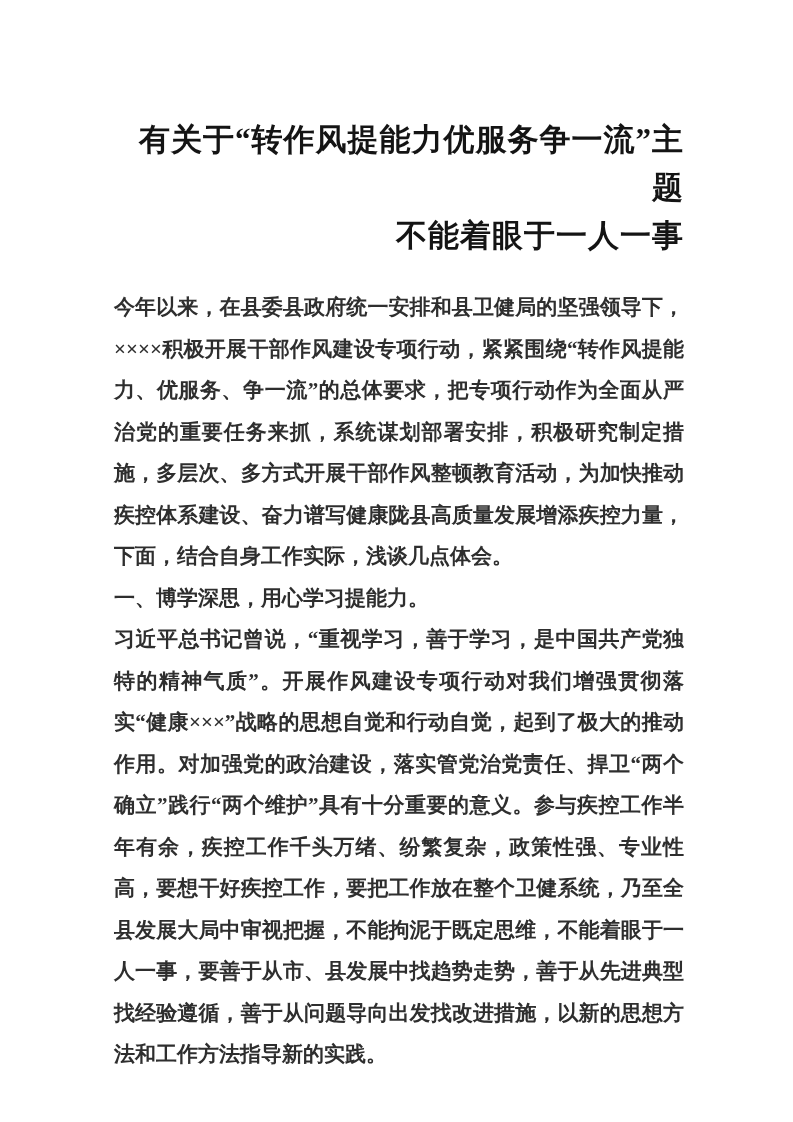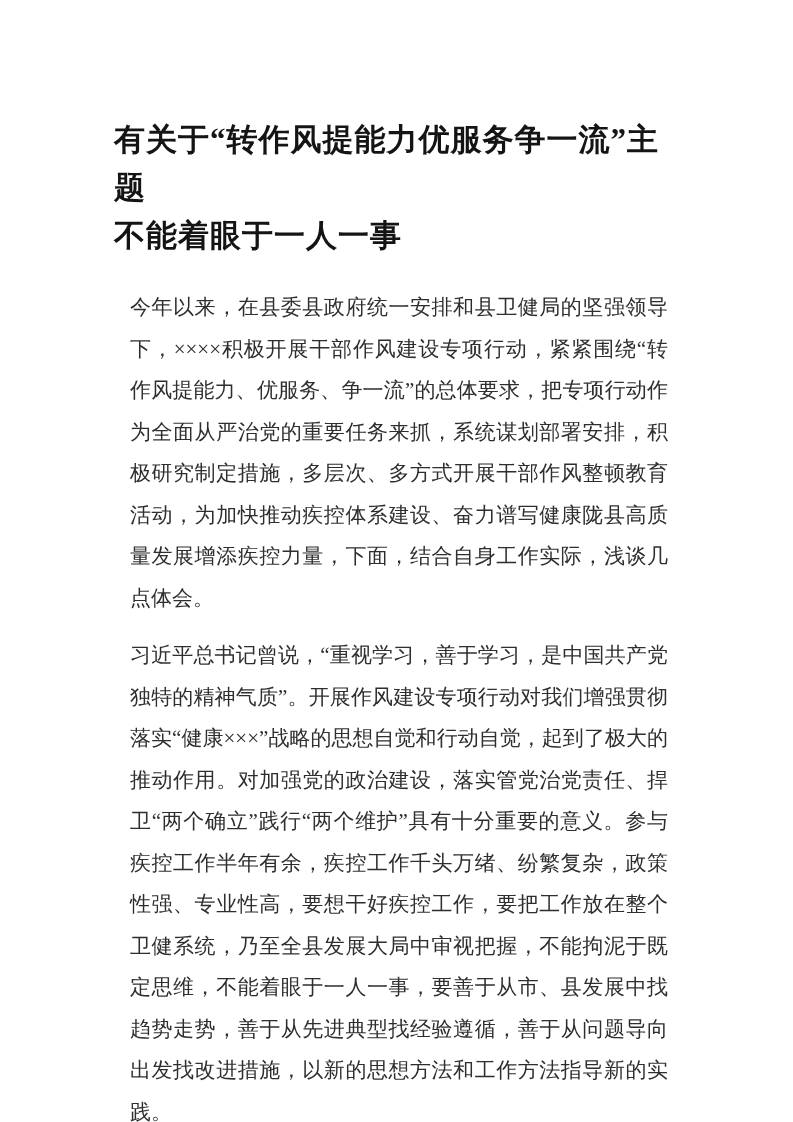--- a/index.html
+++ b/index.html
@@ -23,51 +23,53 @@
     position: absolute;
     left: 114px;
     top: 0;
     width: 570px;
   }
   .doc-title {
     margin-top: 116px;
     font-size: 31px;
     font-weight: 700;
     line-height: 48px;
-    text-align: left;
+    text-align: right;
     color: #141414;
     letter-spacing: 1px;
   }
   .doc-title .title-line {
     display: block;
   }
   .doc-body {
     margin-top: 27px;
     font-size: 21px;
     line-height: 41.5px;
     color: #2e2e2e;
     text-align: justify;
     text-justify: inter-ideograph;
   }
   .doc-body p {
-    margin: 16px;
+    margin: 0;
     padding: 0;
     word-break: break-all;
+    font-weight: bold;
   }
 </style>
 </head>
 <body>
 
 <div class="page">
   <div class="content-column">
 
     <h1 class="doc-title">
       <span class="title-line">有关于“转作风提能力优服务争一流”主题</span>
       <span class="title-line">不能着眼于一人一事</span>
     </h1>
 
     <div class="doc-body">
       <p>今年以来，在县委县政府统一安排和县卫健局的坚强领导下，××××积极开展干部作风建设专项行动，紧紧围绕“转作风提能力、优服务、争一流”的总体要求，把专项行动作为全面从严治党的重要任务来抓，系统谋划部署安排，积极研究制定措施，多层次、多方式开展干部作风整顿教育活动，为加快推动疾控体系建设、奋力谱写健康陇县高质量发展增添疾控力量，下面，结合自身工作实际，浅谈几点体会。</p>
+      <p>一、博学深思，用心学习提能力。</p>
       <p>习近平总书记曾说，“重视学习，善于学习，是中国共产党独特的精神气质”。开展作风建设专项行动对我们增强贯彻落实“健康×××”战略的思想自觉和行动自觉，起到了极大的推动作用。对加强党的政治建设，落实管党治党责任、捍卫“两个确立”践行“两个维护”具有十分重要的意义。参与疾控工作半年有余，疾控工作千头万绪、纷繁复杂，政策性强、专业性高，要想干好疾控工作，要把工作放在整个卫健系统，乃至全县发展大局中审视把握，不能拘泥于既定思维，不能着眼于一人一事，要善于从市、县发展中找趋势走势，善于从先进典型找经验遵循，善于从问题导向出发找改进措施，以新的思想方法和工作方法指导新的实践。</p>
     </div>
 
   </div>
 </div>
 
 </body></html>

